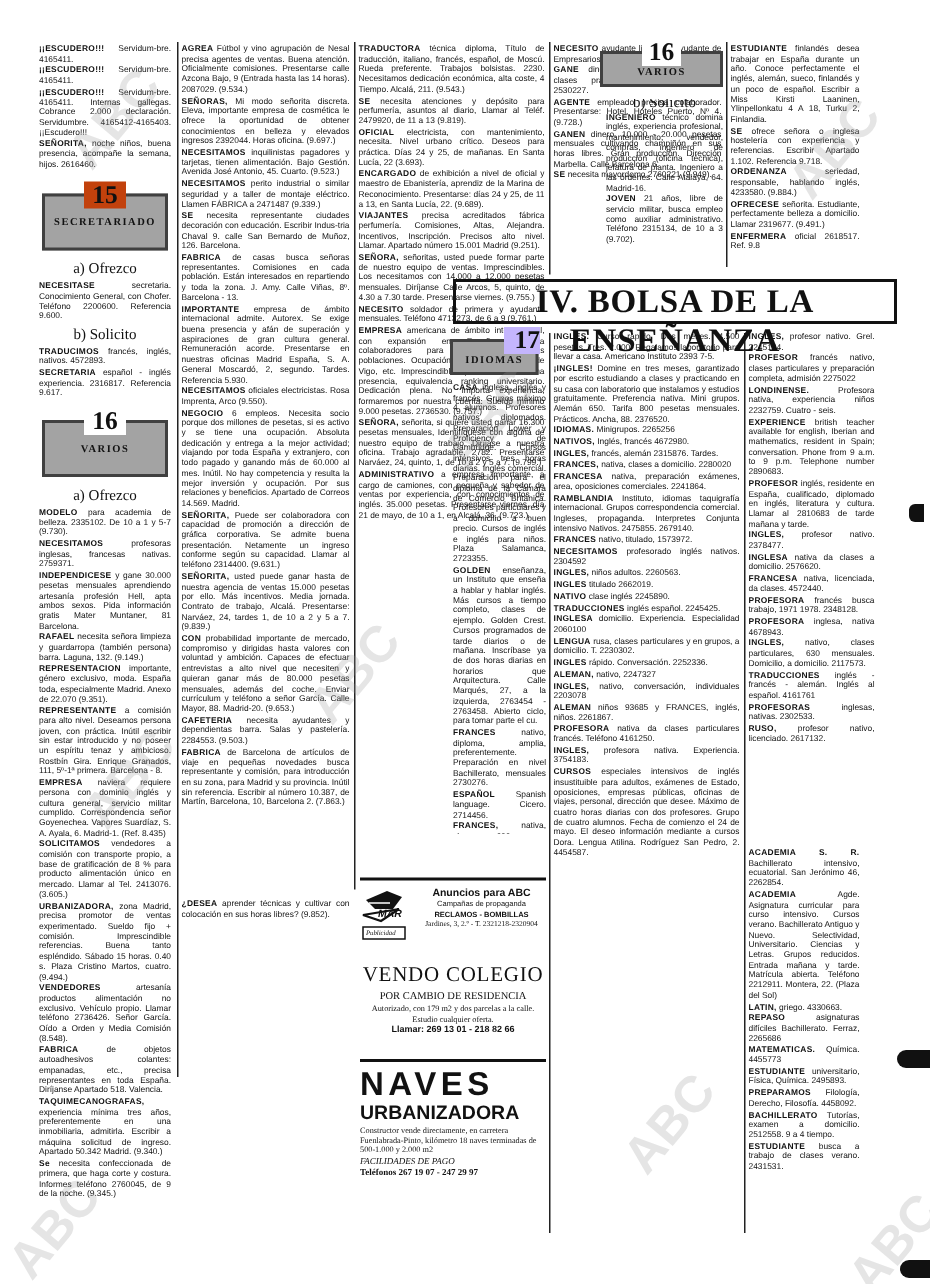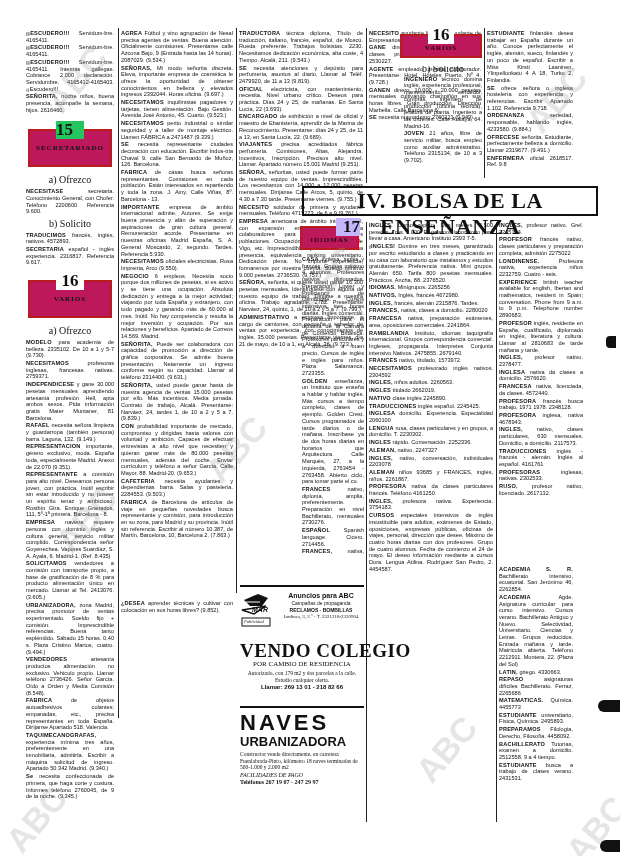--- a/index.html
+++ b/index.html
@@ -3,21 +3,21 @@
 <meta charset="utf-8">
 <style>
   * { box-sizing: border-box; margin: 0; padding: 0; }
   html, body { width: 620px; height: 856px; background: #ffffff; overflow: hidden; }
   body { position: relative; font-family: "Liberation Sans", sans-serif; color: #111; }
   .page { position: absolute; left: 0; top: 0; width: 620px; height: 856px; background: #fff; }
   .col { position: absolute; font-size: 5.6px; line-height: 6.7px; text-align: justify; overflow: hidden; }
   .col p { margin-bottom: 1px; }
   .col b { font-weight: bold; letter-spacing: 0.2px; }
   .vrule { position: absolute; width: 1px; background: #222; }
-  .hdr-box { border: 2px solid #b91c1c; text-align: center; background: #be185d; position: absolute; }
+  .hdr-box { border: 2px solid #404040; text-align: center; background: #a3a3a3; position: absolute; }
   .hdr-num { font-family: "Liberation Serif", serif; font-size: 17px; font-weight: bold; line-height: 18px; }
   .hdr-lbl { font-family: "Liberation Serif", serif; font-size: 7px; font-weight: bold; letter-spacing: 1px; }
   .sub { font-family: Liberation Serif, serif; font-size: 10px; text-align: center; margin: 6px 0 4px 0; }
   .section-title { position: absolute; left: 302px; top: 186px; width: 296px; height: 30px; border: 2px solid #111; font-family: "Liberation Serif", serif; font-weight: bold; font-size: 22px; text-align: center; line-height: 26px; letter-spacing: 0.5px; }
   .ad-box { position: absolute; border: 1px solid #111; background: #fff; }
   .watermark { position: absolute; font-family: "Liberation Sans", sans-serif; font-size: 34px; color: rgba(150,150,150,0.25); font-weight: bold; transform: rotate(-50deg); pointer-events: none; }
 </style>
 </head>
 <body>
 
@@ -34,21 +34,21 @@
     <div>
       <p><b>¡¡ESCUDERO!!!</b> <span>Servidum-bre. 4165411.</span></p>
       <p><b>¡¡ESCUDERO!!!</b> <span>Servidum-bre. 4165411.</span></p>
       <p><b>¡¡ESCUDERO!!!</b> <span>Servidum-bre. 4165411. Internas gallegas. Cobrance 2.000 declaración. Servidumbre. 4165412-4165403. ¡¡Escudero!!!</span></p>
       <p><b>SEÑORITA,</b> <span>noche niños, buena presencia, acompañe la semana, hijos. 2616460.</span></p>
     </div>
     <div style="position:relative;height:50px;margin-top:8px;">
       <div class="hdr-box" style="left:2px;top:8px;width:84px;height:38px;padding-top:14px;">
         <div class="hdr-lbl">SECRETARIADO</div>
       </div>
-      <div class="hdr-num" style="position:absolute;left:30px;top:0;width:28px;background:#22c55e;">15</div>
+      <div class="hdr-num" style="position:absolute;left:30px;top:0;width:28px;background:#c2410c;text-align:center;">15</div>
     </div>
     <div class="sub">a) Ofrezco</div>
     <p><b>NECESITASE</b> <span>secretaria. Conocimiento General, con Chofer. Teléfono 2200600. Referencia 9.600.</span></p>
     <div class="sub">b) Solicito</div>
     <p><b>TRADUCIMOS</b> <span>francés, inglés, nativos. 4572893.</span></p>
     <p><b>SECRETARIA</b> <span>español - inglés experiencia. 2316817. Referencia 9.617.</span></p>
     <div style="position:relative;height:50px;margin-top:6px;">
       <div class="hdr-box" style="left:2px;top:8px;width:84px;height:38px;padding-top:14px;">
         <div class="hdr-lbl">VARIOS</div>
       </div>
@@ -220,21 +220,21 @@
     </div>
     <div style="position:absolute;left:36px;top:2px;width:90px;text-align:center;font-family:'Liberation Sans',sans-serif;">
       <div style="font-size:7px;font-weight:bold;">Anuncios para ABC</div>
       <div style="font-size:5px;margin-top:1px;">Campañas de propaganda</div>
       <div style="font-size:5px;font-weight:bold;margin-top:1px;">RECLAMOS - BOMBILLAS</div>
       <div style="font-size:5px;font-family:'Liberation Serif',serif;margin-top:1px;">Jardines, 3, 2.º - T. 2321218-2320904</div>
     </div>
   </div>
 
   <div style="position:absolute;left:240px;top:642px;width:124px;height:60px;text-align:center;">
-    <div style="font-family:'Liberation Serif',serif;font-weight:bold;font-size:19px;line-height:18px;letter-spacing:0.5px;white-space:nowrap;">VENDO COLEGIO</div>
+    <div style="font-family:'Liberation Serif',serif;font-weight:normal;font-size:14px;line-height:18px;letter-spacing:0.5px;white-space:nowrap;">VENDO COLEGIO</div>
     <div style="font-family:'Liberation Serif',serif;font-weight:normal;font-size:7px;line-height:9px;white-space:nowrap;">POR CAMBIO DE RESIDENCIA</div>
     <div style="font-family:'Liberation Serif',serif;font-size:5.5px;line-height:6.5px;margin-top:1px;">Autorizado, con 179 m2 y dos parcelas a la calle. Estudio cualquier oferta.</div>
     <div style="font-family:'Liberation Sans',sans-serif;font-size:6px;line-height:7px;margin-top:1px;font-weight:bold;">Llamar: 269 13 01 - 218 82 66</div>
   </div>
   <div style="position:absolute;left:240px;top:706px;width:124px;height:2px;background:#111;"></div>
 
   <div style="position:absolute;left:240px;top:712px;width:124px;height:90px;">
     <div style="font-family:'Liberation Sans',sans-serif;font-weight:bold;font-size:22px;line-height:22px;letter-spacing:3px;">NAVES</div>
     <div style="font-family:'Liberation Sans',sans-serif;font-weight:bold;font-size:13px;line-height:16px;white-space:nowrap;">URBANIZADORA</div>
     <div style="font-family:'Liberation Serif',serif;font-size:5.5px;line-height:6.5px;margin-top:1px;">Constructor vende directamente, en carretera Fuenlabrada-Pinto, kilómetro 18 naves terminadas de 500-1.000 y 2.000 m2</div>

